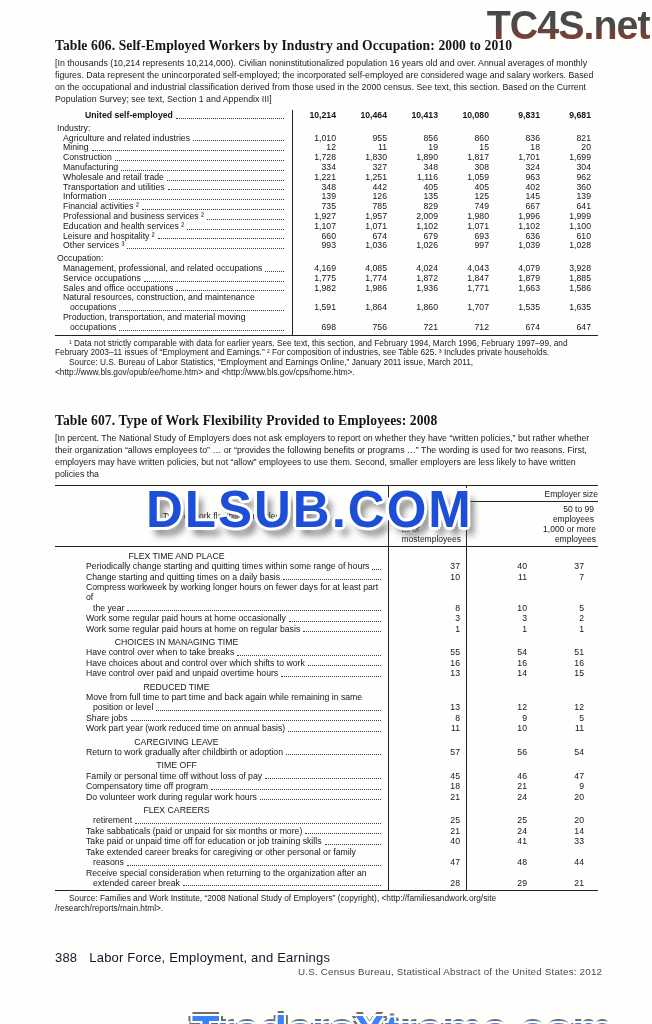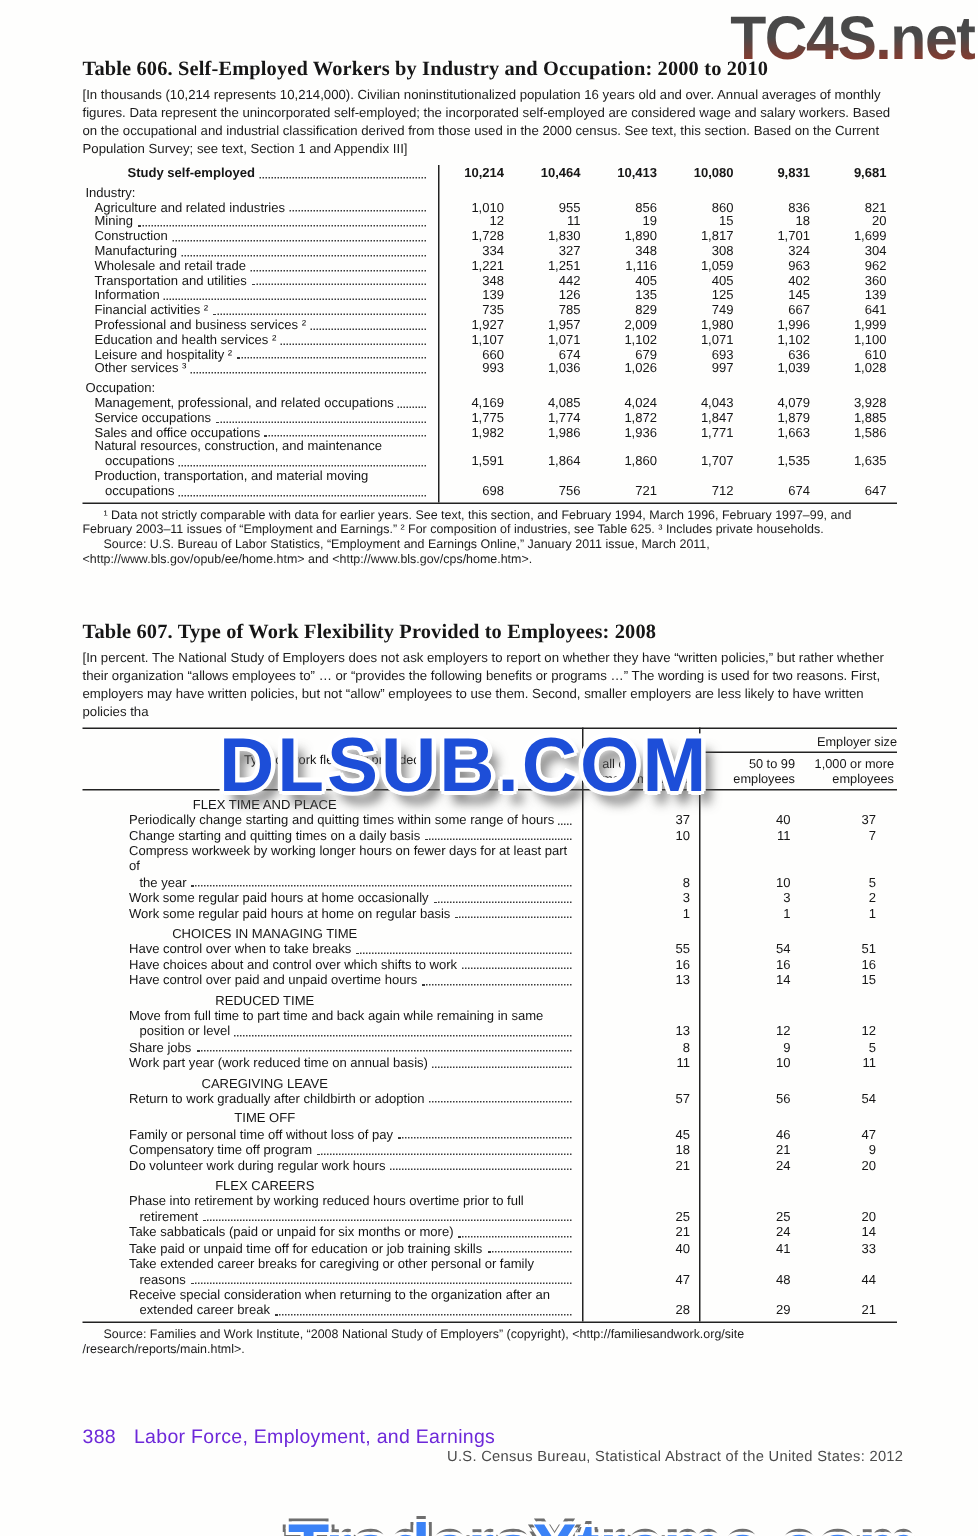--- a/index.html
+++ b/index.html
@@ -45,35 +45,35 @@
   
   .t607{position:relative; border-bottom:1.6px solid #222; margin-top:2px;}
   .t607 .vlineA{position:absolute; left:333px; top:0; bottom:0; width:1px; background:#222;}
   .t607 .vlineB{position:absolute; left:411px; top:0; bottom:0; width:1px; background:#222;}
   .h7{display:flex; border-top:1.6px solid #222; border-bottom:1px solid #222; font-size:8.5px;}
   .h7 .t7stub{width:333px; display:flex; align-items:center; justify-content:center; box-sizing:border-box;}
   .h7 .t7c1{width:78px; box-sizing:border-box; display:flex; flex-direction:row; justify-content:flex-end;
             align-items:flex-end; padding:0 5px 2px 0; text-align:right;}
   .h7 .t7grp{width:132px;}
   .h7 .t7spanner{text-align:right; border-bottom:1px solid #222; padding:3px 0 2px 0;}
-  .h7 .t7subcols{display:flex; align-items:flex-end; padding:2px 0 2px 0;}
+  .h7 .t7subcols{display:flex; align-items:flex-end; padding:2px 0 2px 0;flex-direction:column;}
   .h7 .t7c2{width:68px; text-align:right; padding-right:4px; box-sizing:border-box;}
   .h7 .t7c3{width:64px; text-align:right; padding-right:2px; box-sizing:border-box;}
   .t607-body{padding:1px 0 2px 0; font-size:8.7px; line-height:10.4px;}
   .sec7{width:243px; text-align:center; margin-top:3px;}
   .r7{display:flex;}
   .r7 .stub7{width:333px; display:flex; box-sizing:border-box; padding-right:5px;}
   .r7 .lbl{padding-left:3px;margin-left:28px;}
   .r7.wrap2 .lbl{padding-left:10px;}
   .r7 .v7a{width:78px; text-align:right; padding-right:6px; box-sizing:border-box;}
   .r7 .v7b{width:68px; text-align:right; padding-right:7px; box-sizing:border-box;}
   .r7 .v7c{width:64px; text-align:right; padding-right:14px; box-sizing:border-box;}
 
   
-  .footer-line{position:absolute; left:55px; top:950px; font-size:13px; color:#6d28d9; letter-spacing:.2px;}
+  .footer-line{position:absolute; left:55px; top:950px; font-size:13px; color:#0f172a; letter-spacing:.2px;}
   .footer-line .pgnum{margin-right:12px;}
   .publisher{position:absolute; left:298px; top:966px; font-size:9.8px; color:#4a4a4a; letter-spacing:.2px;}
 
   
   .wm-top{
     position:absolute; top:2px; right:2px;
     font-size:41px; font-weight:800; letter-spacing:-1px;
     transform:scaleX(.96); transform-origin:right top;
     background:linear-gradient(180deg,#474747 0%,#4a4a4a 48%,#8e392b 85%,#a04532 100%);
     -webkit-background-clip:text; background-clip:text; color:transparent;
@@ -105,21 +105,21 @@
   <div class="content">
 
     <h1 class="tbl-title">Table 606. Self-Employed Workers by Industry and Occupation: 2000 to 2010</h1>
     <p class="tbl-note">[In thousands (10,214 represents 10,214,000). Civilian noninstitutionalized population 16 years old and over. Annual averages of monthly figures. Data represent the unincorporated self-employed; the incorporated self-employed are considered wage and salary workers. Based on the occupational and industrial classification derived from those used in the 2000 census. See text, this section. Based on the Current Population Survey;  see text, Section 1 and Appendix III]</p>
 
     <div class="t606">
       <div class="vline"></div>
       <div class="t606-body">
           <div class="r6 total">
             <div class="stub6">
-              <span class="lbl">Study self-employed</span>
+              <span class="lbl">United self-employed</span>
               <span class="leader"></span>
             </div>
             <div class="v6">10,214</div>
             <div class="v6">10,464</div>
             <div class="v6">10,413</div>
             <div class="v6">10,080</div>
             <div class="v6">9,831</div>
             <div class="v6">9,681</div>
           </div>
           <div class="r6 group">
@@ -525,25 +525,20 @@
           <div class="r7 item">
             <div class="stub7">
               <span class="lbl">Do volunteer work during regular work hours</span>
               <span class="leader"></span>
             </div>
             <div class="v7a">21</div>
             <div class="v7b">24</div>
             <div class="v7c">20</div>
           </div>
           <div class="sec7">FLEX CAREERS</div>
-          <div class="r7 wrap1">
-            <div class="stub7">
-              <span class="lbl">Phase into retirement by working reduced hours overtime prior to full</span>
-            </div>
-          </div>
           <div class="r7 wrap2">
             <div class="stub7">
               <span class="lbl">retirement</span>
               <span class="leader"></span>
             </div>
             <div class="v7a">25</div>
             <div class="v7b">25</div>
             <div class="v7c">20</div>
           </div>
           <div class="r7 item">

